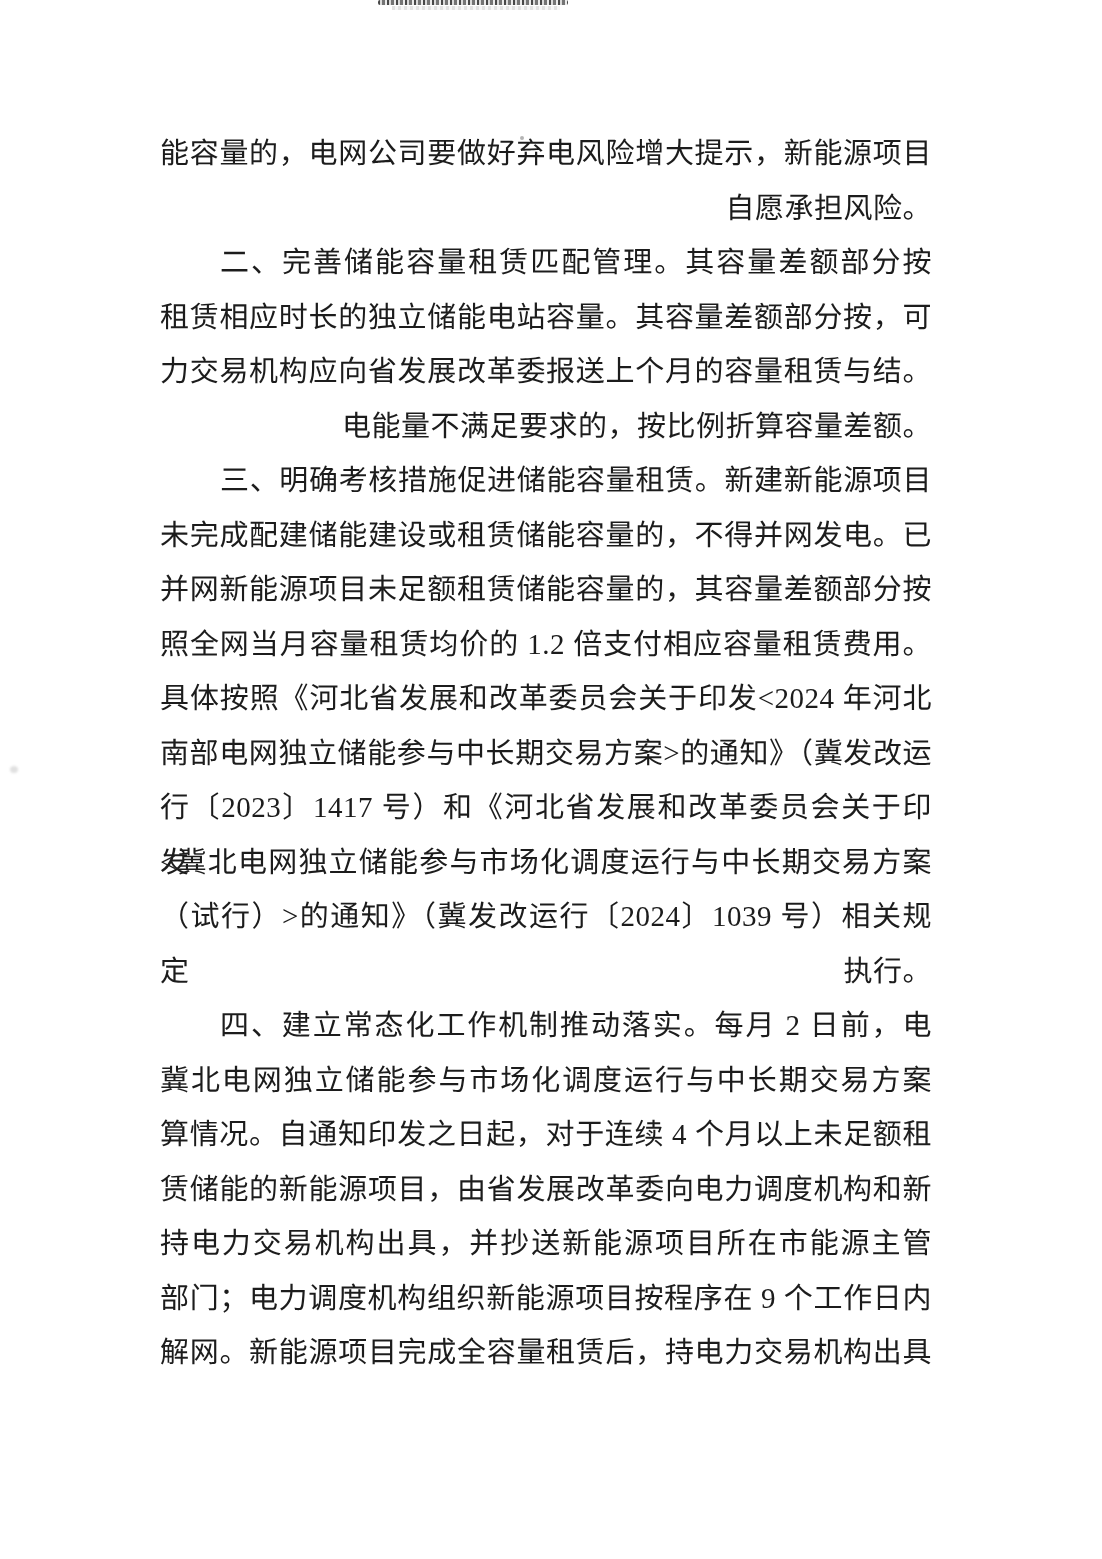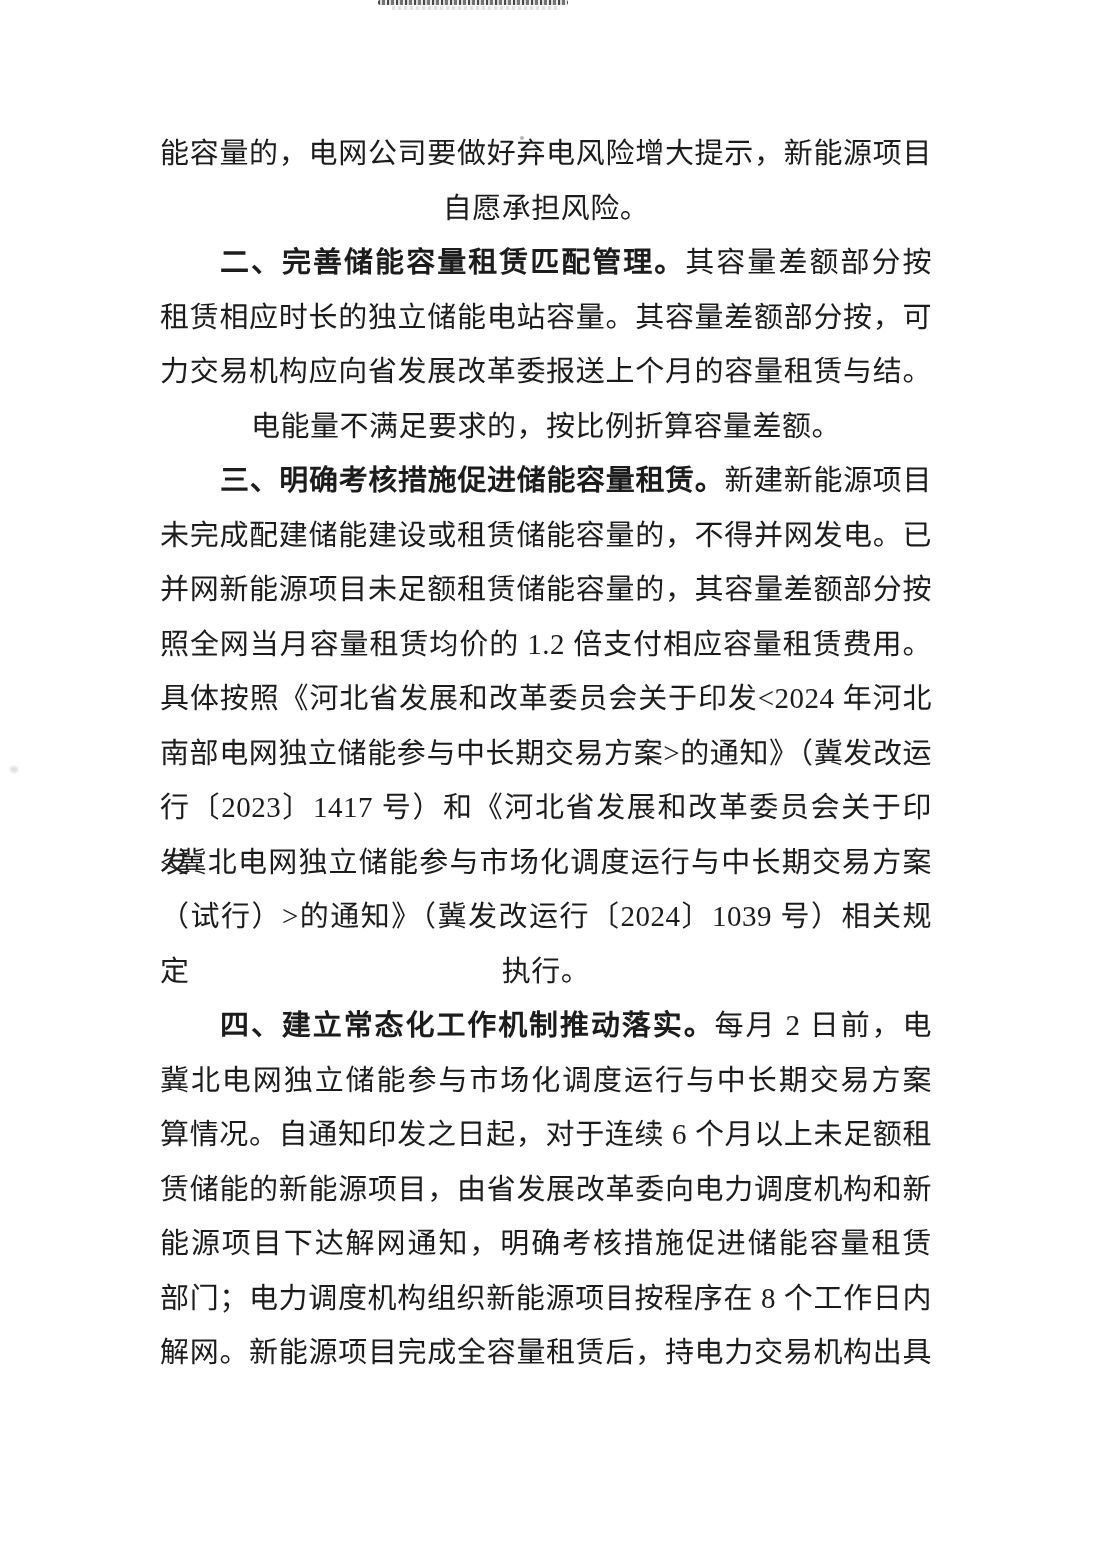--- a/index.html
+++ b/index.html
@@ -30,26 +30,26 @@
     height: 54.5px;
     line-height: 54.5px;
     font-size: 29px;
     letter-spacing: 0.5px;
   }
   .line.justify {
     text-align: justify;
     text-align-last: justify;
     text-justify: inter-character;
   }
-  .line.short { text-align: center; }
+  .line.short { text-align: right; }
   .line.indent { padding-left: 60px; }
 
   .hd {
     font-family: "Liberation Sans", sans-serif;
-    font-weight: 700;
+    font-weight: 400;
   }
 
   
   .scan-streak-1 {
     position: absolute; left: 378px; top: 0; width: 190px; height: 5px;
     background: repeating-linear-gradient(90deg,
       rgba(40,40,40,.85) 0 2px,
       rgba(150,150,150,.35) 2px 4px,
       rgba(70,70,70,.75) 4px 7px,
       rgba(190,190,190,.30) 7px 9px);
@@ -97,19 +97,19 @@
     <div class="line justify">具体按照《河北省发展和改革委员会关于印发&lt;2024 年河北</div>
     <div class="line justify">南部电网独立储能参与中长期交易方案&gt;的通知》（冀发改运</div>
     <div class="line justify">行〔2023〕1417 号）和《河北省发展和改革委员会关于印发</div>
     <div class="line justify">&lt;冀北电网独立储能参与市场化调度运行与中长期交易方案</div>
     <div class="line justify">（试行）&gt;的通知》（冀发改运行〔2024〕1039 号）相关规定</div>
     <div class="line short">执行。</div>
 
     <div class="line justify indent"><span class="hd">四、建立常态化工作机制推动落实。</span><span>每月 2 日前，电</span></div>
 
     <div class="line justify">冀北电网独立储能参与市场化调度运行与中长期交易方案</div>
-    <div class="line justify">算情况。自通知印发之日起，对于连续 6 个月以上未足额租</div>
+    <div class="line justify">算情况。自通知印发之日起，对于连续 4 个月以上未足额租</div>
     <div class="line justify">赁储能的新能源项目，由省发展改革委向电力调度机构和新</div>
-    <div class="line justify">能源项目下达解网通知，明确考核措施促进储能容量租赁</div>
-    <div class="line justify">部门；电力调度机构组织新能源项目按程序在 8 个工作日内</div>
+    <div class="line justify">持电力交易机构出具，并抄送新能源项目所在市能源主管</div>
+    <div class="line justify">部门；电力调度机构组织新能源项目按程序在 9 个工作日内</div>
     <div class="line justify">解网。新能源项目完成全容量租赁后，持电力交易机构出具</div>
   </div>
 </div>
 
 </body></html>

